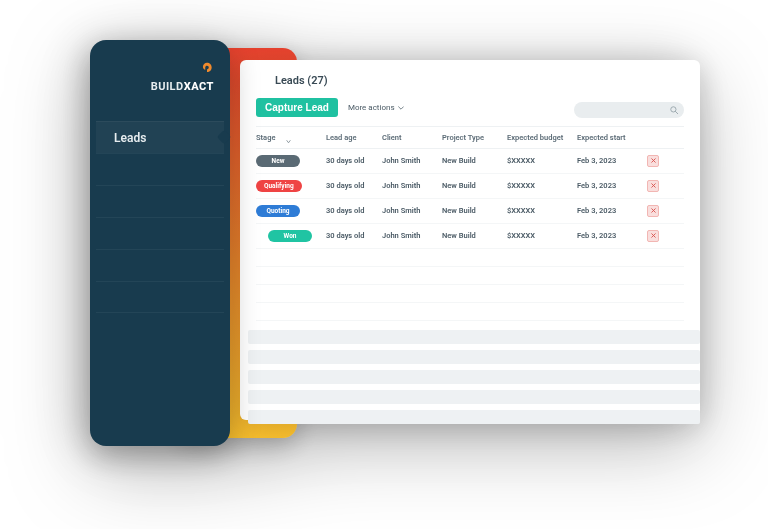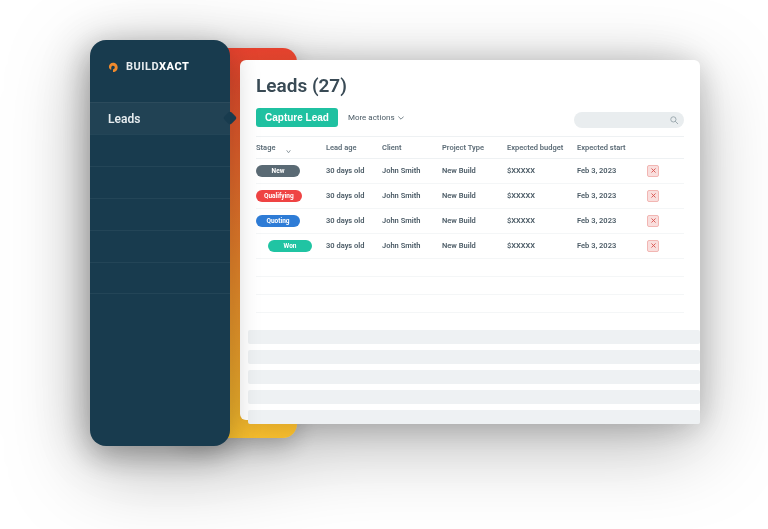--- a/index.html
+++ b/index.html
@@ -37,24 +37,25 @@
       left: 150px;
       width: 460px;
       height: 360px;
       background: #ffffff;
       border-radius: 6px;
       box-shadow: 0 6px 30px rgba(0,0,0,0.15);
       overflow: hidden;
     }
     .desktop-inner { padding: 14px 16px 0 16px; }
     .page-title {
-      font-size: 19px;
+      font-size: 11px;
       font-weight: 600;
       color: #394a55;
       margin-bottom: 10px;
+      margin-left: 19px;
     }
     .toolbar {
       display: flex;
       align-items: center;
       gap: 10px;
       margin-bottom: 8px;
     }
     .btn-capture {
       background: #1fc1a1;
       color: #fff;
@@ -169,36 +170,37 @@
       left: 0;
       width: 140px;
       height: 406px;
       background: #183b4e;
       border-radius: 16px;
       box-shadow: 0 10px 30px rgba(0,0,0,0.28);
       padding: 20px 0 0 0;
     }
     .brand {
       display: flex;
-      align-items: flex-start;
+      align-items: flex-end;
       gap: 6px;
       padding: 0 16px 18px 16px;
+      flex-direction: column;
     }
     .brand-icon {
       width: 14px; height: 14px;
       color: #f08a2d;
     }
     .brand-text {
       color: #e6ecef;
       font-size: 11px;
       font-weight: 700;
       letter-spacing: 0.5px;
     }
     .brand-text .xact { color: #ffffff; font-weight: 800; }
-    .sidebar-menu { padding: 10px 0; }
+    .sidebar-menu { padding: 10px 6px; }
     .sidebar-item {
       height: 32px;
       display: flex;
       align-items: center;
       padding: 0 18px;
       border-top: 1px solid rgba(255,255,255,0.05);
     }
     .sidebar-item:last-child { border-bottom: 1px solid rgba(255,255,255,0.05); }
     .sidebar-item.active {
       background: rgba(255,255,255,0.04);

